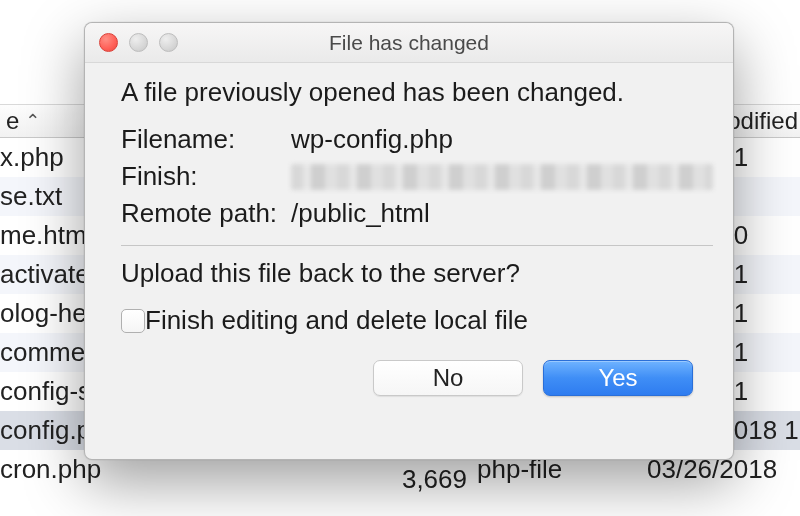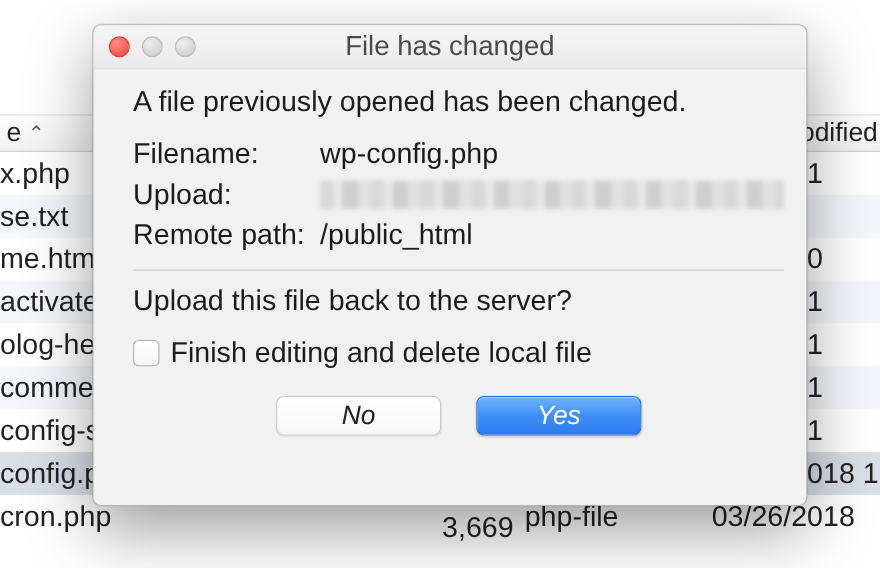--- a/index.html
+++ b/index.html
@@ -85,21 +85,21 @@
     display: flex; gap: 11px;
   }
   .tl {
     width: 19px; height: 19px; border-radius: 50%;
     border: 1px solid rgba(0,0,0,0.15);
   }
   .tl.red { background: radial-gradient(circle at 35% 30%, #ff8f85, #ff5f57 60%, #e8483f); border-color:#db4038;}
   .tl.gray { background: radial-gradient(circle at 35% 30%, #eee, #d7d7d7 60%, #c6c6c6); border-color:#bdbdbd;}
   .titlebar .title {
     margin: 0 auto;
-    font-size: 25px;
+    font-size: 21px;
     color: #4a4a4a;
   }
 
   .body {
     padding: 14px 20px 18px 36px;
     font-size: 26px;
     color: #1b1b1b;
     display: flex; flex-direction: column;
   }
   .msg { margin-bottom: 10px; }
@@ -114,36 +114,35 @@
     filter: blur(2px);
     border-radius: 2px;
   }
   .hr {
     border: none;
     border-top: 1px solid #c6c6c6;
     margin: 16px 0 12px 0;
   }
   .prompt { margin-bottom: 16px; }
   .checkrow {
-    display: flex; align-items: center; gap: 10px;
+    display: flex; align-items: center; gap: 0;
     font-size: 26px;
   }
   .chk {
     width: 24px; height: 24px;
     border: 1px solid #b0b0b0;
     border-radius: 5px;
     background: linear-gradient(#fff,#f5f5f5);
   }
   .buttons {
     margin-top: 24px;
     display: flex;
-    gap: 32px;
-    justify-content: center;
+    gap: 20px;
+    justify-content: flex-end;
     padding: 0 20px;
-    font-style: italic;
   }
   .btn {
     width: 150px; height: 36px;
     border-radius: 7px;
     font-size: 24px;
     display: flex; align-items: center; justify-content: center;
     cursor: default;
     user-select: none;
   }
   .btn.no {
@@ -238,21 +237,21 @@
     <div class="title">File has changed</div>
   </div>
   <div class="body">
     <div class="msg">A file previously opened has been changed.</div>
 
     <div class="kv">
       <div class="k">Filename:</div>
       <div class="v">wp-config.php</div>
     </div>
     <div class="kv">
-      <div class="k">Upload:</div>
+      <div class="k">Finish:</div>
       <div class="v">
           <div class="redacted"></div>
         </div>
     </div>
     <div class="kv">
       <div class="k">Remote path:</div>
       <div class="v">/public_html</div>
     </div>
 
     <hr class="hr">

